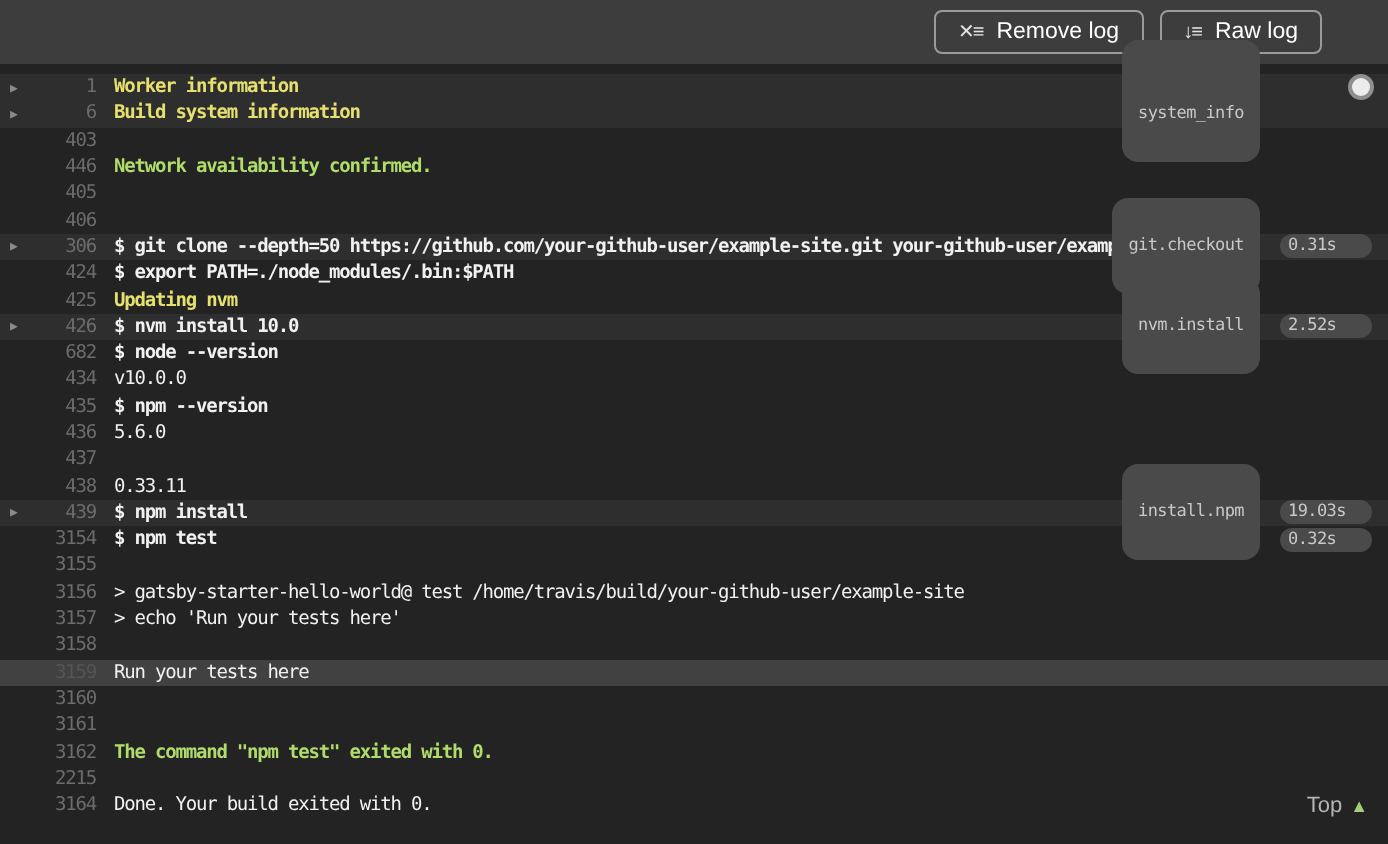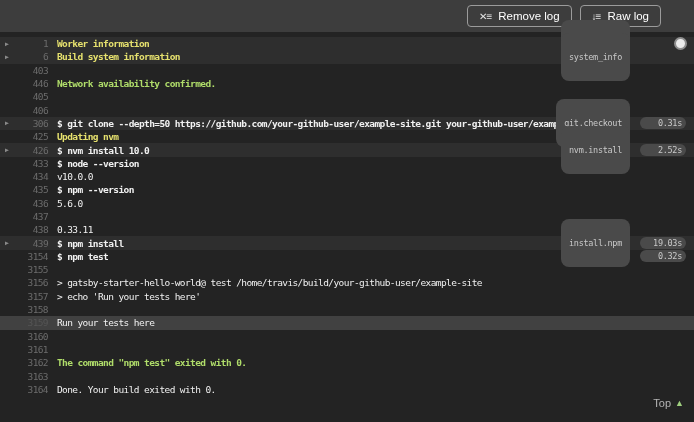--- a/index.html
+++ b/index.html
@@ -39,21 +39,21 @@
   .row.green .text { color:#b0dd6a; font-weight:bold; }
   .row.fold { background:#2e2e2e; }
   .row.highlight { background:#414141;justify-content:space-between; }
   .row.highlight .num { color:#555555; }
   .badges { flex:none; display:flex; align-items:center; gap:10px; margin-right:8px; }
   .badge {
     background:#4a4a4a; color:#c9c9c9;
     font-size:8.5px; letter-spacing:-0.3px; line-height:10px;
     padding:19px 8px; border-radius:8px; white-space:nowrap;
   }
-  .badge.dur { width:46px; box-sizing:border-box; text-align:right; padding:1px 4px; }
+  .badge.dur { width:46px; box-sizing:border-box; text-align:left; padding:1px 4px; }
   .badge.dur.empty { visibility:hidden; }
   .knob {
     position:absolute; top:5px; right:7px;
     width:9px; height:9px; border-radius:50%;
     background:#ececec; border:2.5px solid #8f8f8f; cursor:pointer;
   }
   .footer {
     position:absolute; right:10px; bottom:13px;
     display:flex; align-items:center; gap:4px;
     font-family:"Liberation Sans", sans-serif; font-size:11px;
@@ -121,38 +121,44 @@
   </div>
       <div class="row cmd fold">
     <span class="arrow">▶</span>
     <span class="num">306</span>
     <span class="text">$ git clone --depth=50 https://github.com/your-github-user/example-site.git your-github-user/example-</span>
     <span class="badges">
       <span class="badge label">git.checkout</span>
       <span class="badge dur">0.31s</span>
     </span>
   </div>
+      <div class="row cmd">
+    <span class="arrow"></span>
+    <span class="num">424</span>
+    <span class="text">$ export PATH=./node_modules/.bin:$PATH</span>
+
+  </div>
       <div class="row yellow">
     <span class="arrow"></span>
     <span class="num">425</span>
     <span class="text">Updating nvm</span>
 
   </div>
       <div class="row cmd fold">
     <span class="arrow">▶</span>
     <span class="num">426</span>
     <span class="text">$ nvm install 10.0</span>
     <span class="badges">
       <span class="badge label">nvm.install</span>
       <span class="badge dur">2.52s</span>
     </span>
   </div>
       <div class="row cmd">
     <span class="arrow"></span>
-    <span class="num">433</span>
+    <span class="num">682</span>
     <span class="text">$ node --version</span>
 
   </div>
       <div class="row out">
     <span class="arrow"></span>
     <span class="num">434</span>
     <span class="text">v10.0.0</span>
 
   </div>
       <div class="row cmd">
@@ -239,21 +245,21 @@
 
   </div>
       <div class="row green">
     <span class="arrow"></span>
     <span class="num">3162</span>
     <span class="text">The command "npm test" exited with 0.</span>
 
   </div>
       <div class="row out">
     <span class="arrow"></span>
-    <span class="num">3163</span>
+    <span class="num">2215</span>
     <span class="text"></span>
 
   </div>
       <div class="row out">
     <span class="arrow"></span>
     <span class="num">3164</span>
     <span class="text">Done. Your build exited with 0.</span>
 
   </div>
     </div>

